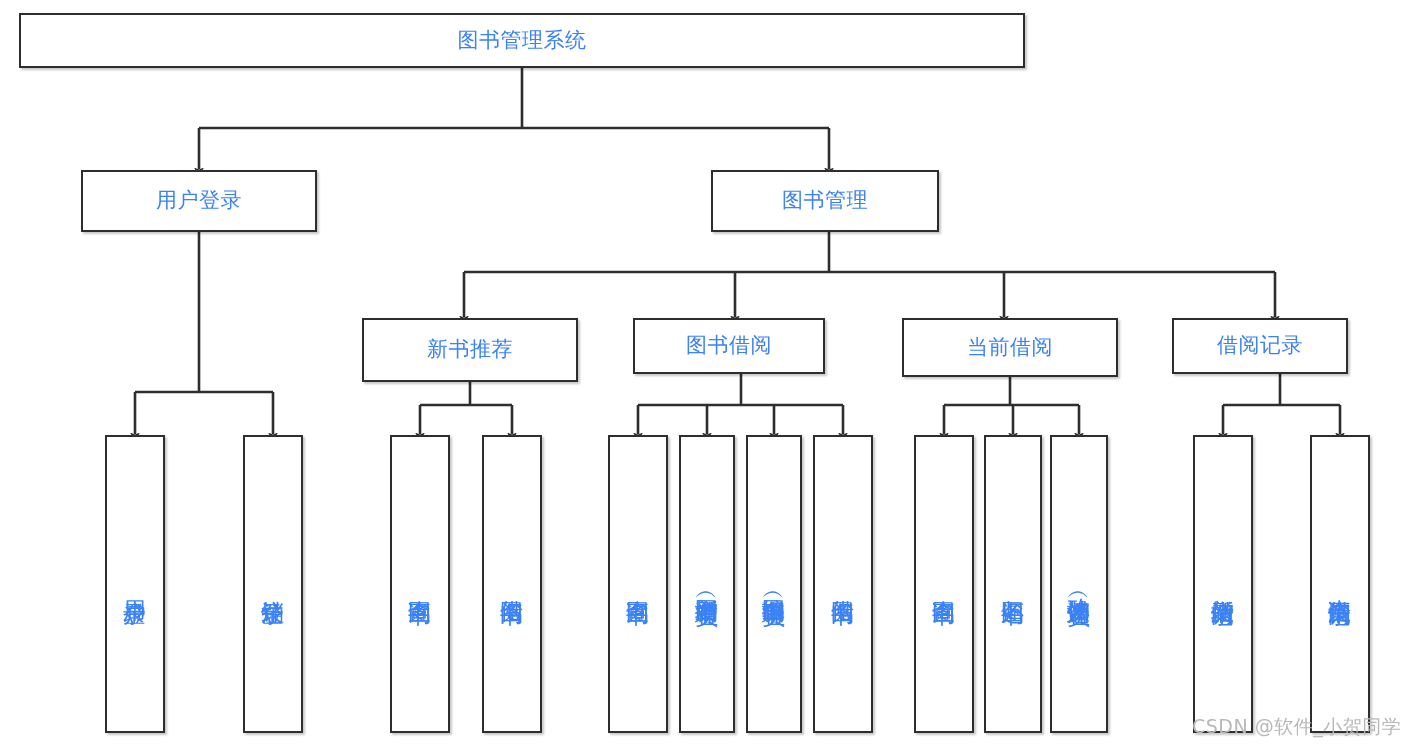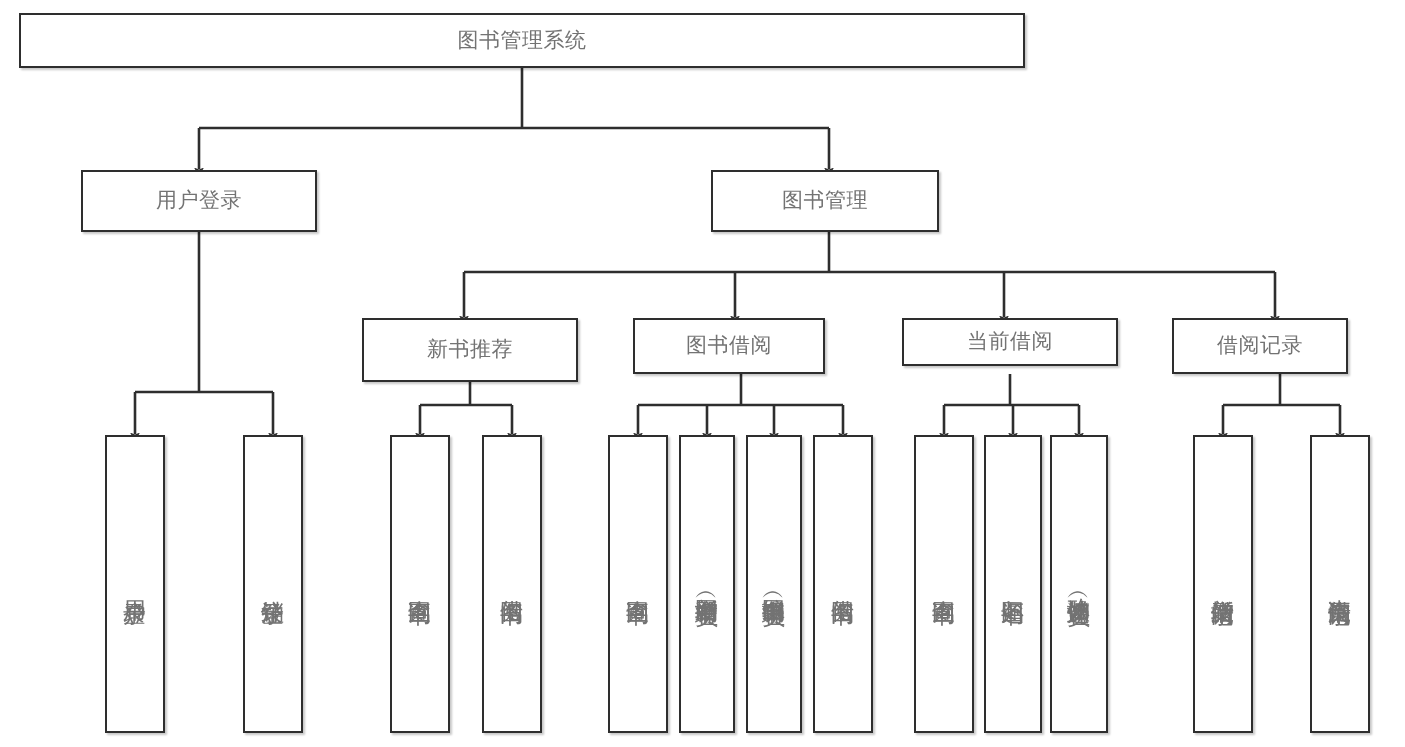--- a/index.html
+++ b/index.html
@@ -28,21 +28,21 @@
   }
   .node {
     position: absolute;
     box-sizing: border-box;
     border: 2px solid #2e2e2e;
     background: #ffffff;
     box-shadow: 2px 2px 2px rgba(0,0,0,0.22);
     display: flex;
     align-items: center;
     justify-content: center;
-    color: #737373;
+    color: #3b82f6;
   }
   .node.horiz .label {
     font-size: 21px;
     line-height: 1.1;
     letter-spacing: 0.5px;
     white-space: nowrap;
   }
   .node.vert {
     align-items: center;
     justify-content: center;
@@ -123,21 +123,21 @@
       </div>
       <div class="node horiz" style="left: 711px; top: 170px; width: 228px; height: 62px;">
         <span class="label">图书管理</span>
       </div>
       <div class="node horiz" style="left: 362px; top: 318px; width: 216px; height: 64px;">
         <span class="label">新书推荐</span>
       </div>
       <div class="node horiz" style="left: 633px; top: 318px; width: 192px; height: 56px;">
         <span class="label">图书借阅</span>
       </div>
-      <div class="node horiz" style="left: 902px; top: 318px; width: 216px; height: 48px;">
+      <div class="node horiz" style="left: 902px; top: 318px; width: 216px; height: 59px;">
         <span class="label">当前借阅</span>
       </div>
       <div class="node horiz" style="left: 1172px; top: 318px; width: 176px; height: 56px;">
         <span class="label">借阅记录</span>
       </div>
       <div class="node vert" style="left: 105px; top: 435px; width: 60px; height: 298px;">
         <span class="label">用户登录</span>
       </div>
       <div class="node vert" style="left: 243px; top: 435px; width: 60px; height: 298px;">
         <span class="label">注销登录</span>
@@ -170,14 +170,15 @@
         <span class="label">确认归还（管理员）</span>
       </div>
       <div class="node vert" style="left: 1193px; top: 435px; width: 60px; height: 298px;">
         <span class="label">新增借阅记录</span>
       </div>
       <div class="node vert" style="left: 1310px; top: 435px; width: 60px; height: 298px;">
         <span class="label">查询借阅记录</span>
       </div>
     </div>
 
+  <div class="watermark" style="left:1192px; top:714px;">CSDN @软件_小贺同学</div>
 
 </div>
 
 </body></html>

